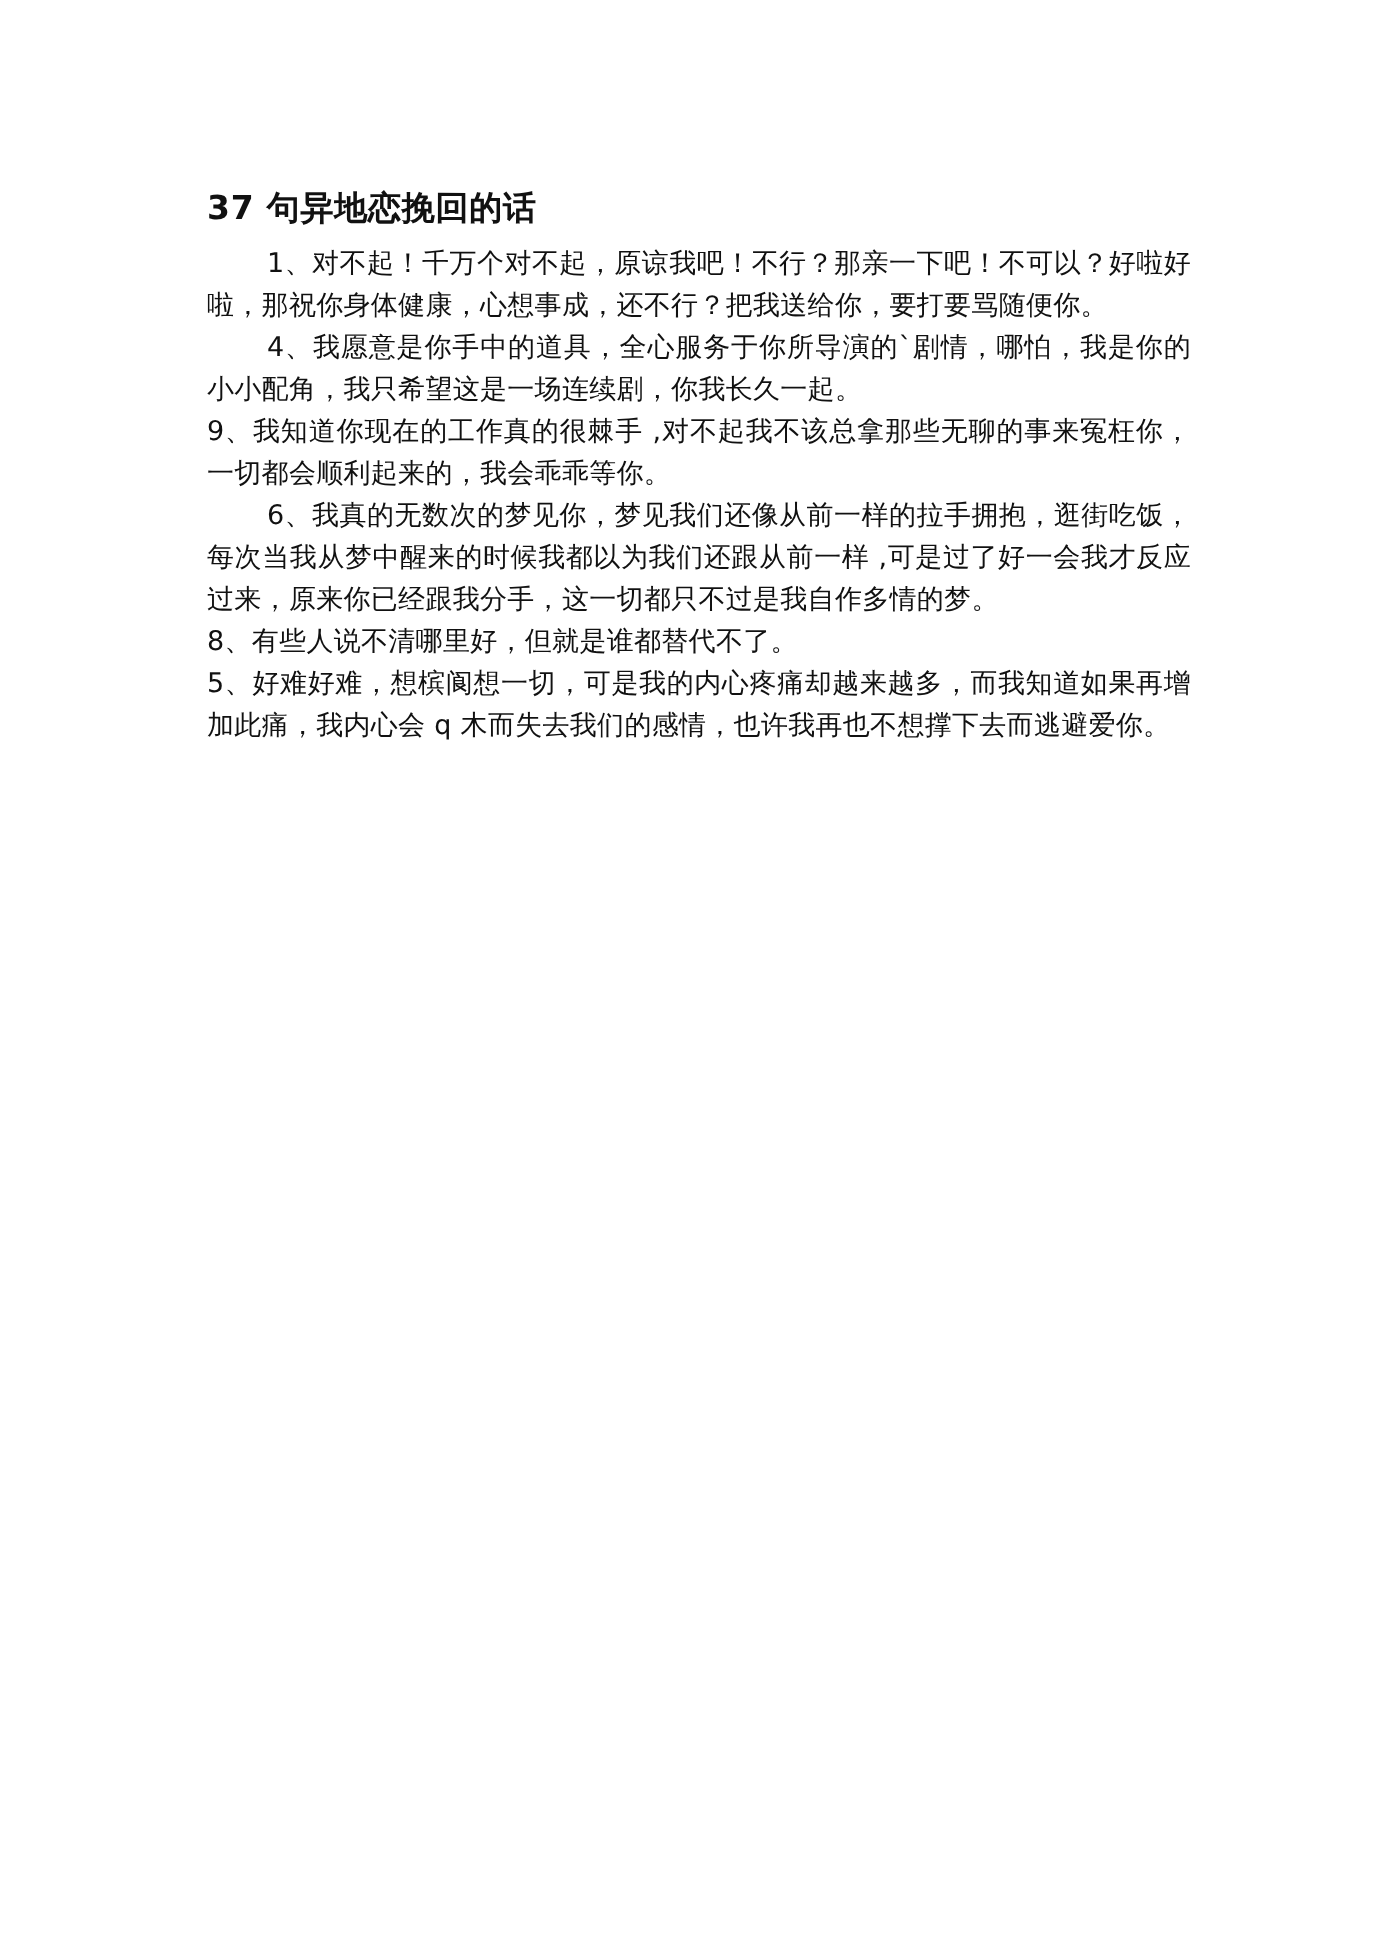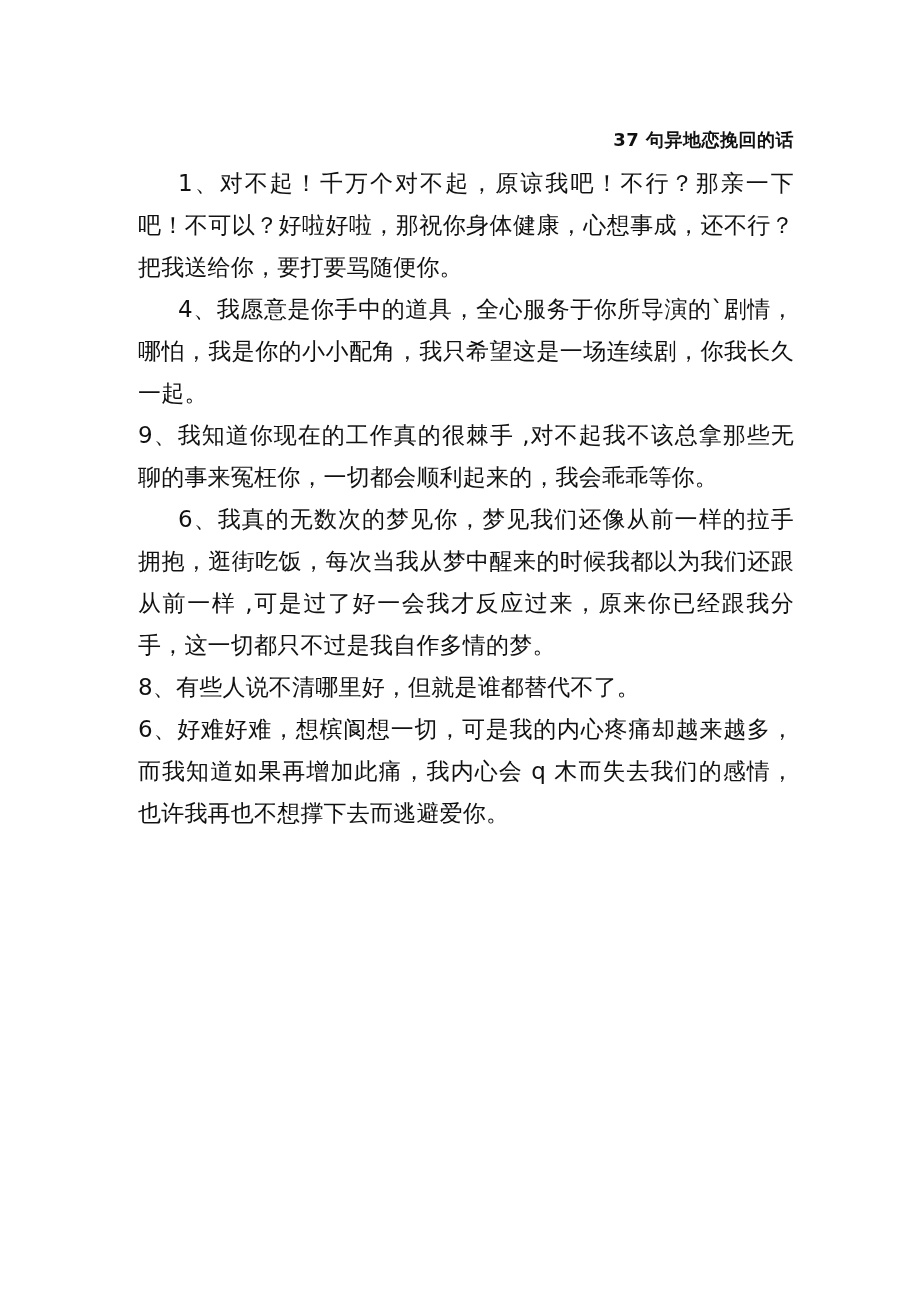--- a/index.html
+++ b/index.html
@@ -1,26 +1,26 @@
 <!DOCTYPE html>
 <html><head>
 <meta charset="utf-8">
 <style>
   html, body { margin: 0; padding: 0; background: #ffffff; }
   body { width: 920px; height: 1302px; position: relative; overflow: hidden;
          font-family: "DejaVu Sans", "Liberation Sans", sans-serif; color: #111; }
   .page { position: absolute; left: 138px; top: 124px; width: 656px; }
-  .title { text-align: right; font-weight: bold; font-size: 18px; line-height: 32px; margin: 0 0 6px 0; letter-spacing: 0.5px; }
-  .para { font-size: 23px; line-height: 42px; margin: 0; text-align: justify; letter-spacing: 0.2px; word-break: break-all; }
+  .title { text-align: left; font-weight: bold; font-size: 22px; line-height: 32px; margin: 0 0 6px 0; letter-spacing: 0.5px; }
+  .para { font-size: 18px; line-height: 28px; margin: 0; text-align: justify; letter-spacing: 0.2px; word-break: break-all; }
   .para.indent { text-indent: 40px; }
 </style>
 </head>
 <body>
 
 <div class="page">
   <h1 class="title">37 句异地恋挽回的话</h1>
   <p class="para indent">1、对不起！千万个对不起，原谅我吧！不行？那亲一下吧！不可以？好啦好啦，那祝你身体健康，心想事成，还不行？把我送给你，要打要骂随便你。</p>
   <p class="para indent">4、我愿意是你手中的道具，全心服务于你所导演的`剧情，哪怕，我是你的小小配角，我只希望这是一场连续剧，你我长久一起。</p>
   <p class="para">9、我知道你现在的工作真的很棘手 ,对不起我不该总拿那些无聊的事来冤枉你，一切都会顺利起来的，我会乖乖等你。</p>
   <p class="para indent">6、我真的无数次的梦见你，梦见我们还像从前一样的拉手拥抱，逛街吃饭，每次当我从梦中醒来的时候我都以为我们还跟从前一样 ,可是过了好一会我才反应过来，原来你已经跟我分手，这一切都只不过是我自作多情的梦。</p>
   <p class="para">8、有些人说不清哪里好，但就是谁都替代不了。</p>
-  <p class="para">6、好难好难，想槟阆想一切，可是我的内心疼痛却越来越多，而我知道如果再增加此痛，我内心会 q 木而失去我们的感情，也许我再也不想撑下去而逃避爱你。</p>
+  <p class="para">5、好难好难，想槟阆想一切，可是我的内心疼痛却越来越多，而我知道如果再增加此痛，我内心会 q 木而失去我们的感情，也许我再也不想撑下去而逃避爱你。</p>
 </div>
 
 </body></html>

